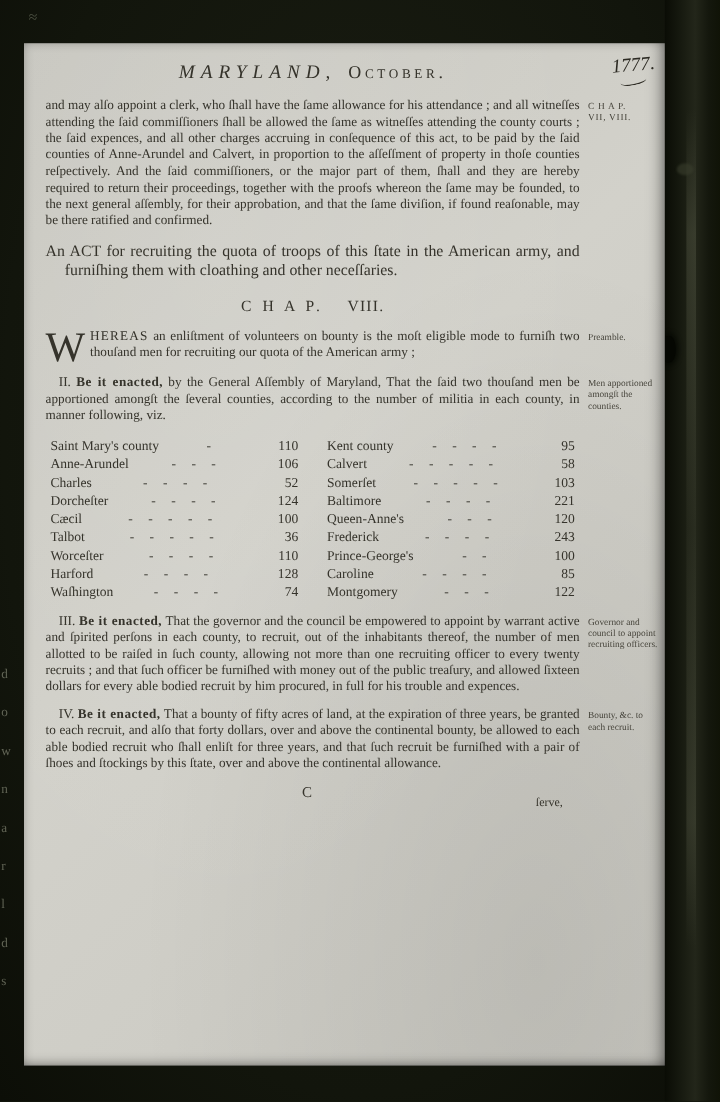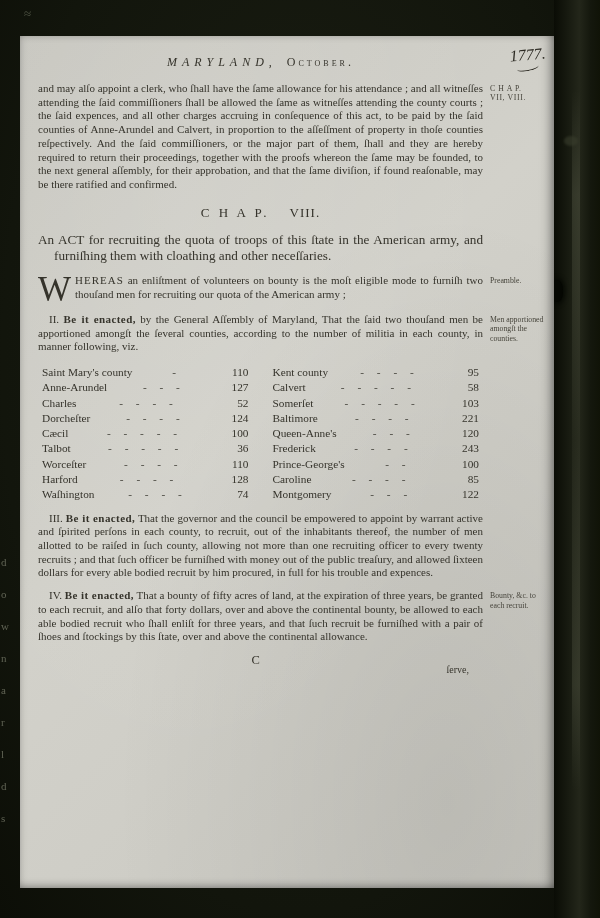--- a/index.html
+++ b/index.html
@@ -37,22 +37,22 @@
       radial-gradient(ellipse at 30% 20%, rgba(255,255,255,.10), rgba(0,0,0,0) 60%),
       radial-gradient(ellipse at 80% 90%, rgba(0,0,0,.08), rgba(0,0,0,0) 55%),
       linear-gradient(135deg, #c7c6bf 0%, #d2d1ca 45%, #c9c8c1 100%);
     box-shadow: inset -9px 0 12px -7px rgba(0,0,0,.5), inset 0 -7px 10px -6px rgba(0,0,0,.35), inset 4px 3px 10px -6px rgba(0,0,0,.3);
     color:#35332b;
     padding:8px 6px 6px 18px;
   }
 
   .pg-head{ display:grid; grid-template-columns:1fr 58px; column-gap:7px; height:38px; position:relative; }
   .running-title{ text-align:center; padding-top:8px; }
-  .rt-name{ font-style:italic; font-size:12px; letter-spacing:5px; }
-  .rt-month{ font-variant:small-caps; font-size:12px; letter-spacing:3px; margin-left:6px; }
+  .rt-name{ font-style:italic; font-size:16px; letter-spacing:5px; }
+  .rt-month{ font-variant:small-caps; font-size:15px; letter-spacing:3px; margin-left:6px; }
   .year-script{ position:absolute; right:2px; top:2px; font-style:italic; font-size:16px; color:#2c2a23; transform:rotate(-5deg); }
   .year-flourish{ width:22px; height:7px; border-bottom:1.4px solid #2c2a23; border-radius:50%; transform:rotate(-6deg); margin-left:6px; }
 
   .block{ display:grid; grid-template-columns:1fr 58px; column-gap:7px; margin-bottom:9px; }
   .body-text{ font-size:11px; line-height:13.7px; text-align:justify; }
   .indent{ text-indent:11px; }
   .margin-note{ font-size:7.8px; line-height:9.4px; color:#46443b; padding-top:2px; }
   .chap-note{ letter-spacing:.6px; }
 
   .chap-heading{ text-align:center; font-weight:400; font-size:13px; margin:4px 0 2px; }
@@ -116,32 +116,32 @@
 
     <div class="block">
       <p class="body-text">and may alſo appoint a clerk, who ſhall have the ſame allowance for his attendance ; and all witneſſes attending the ſaid commiſſioners ſhall be allowed the ſame as witneſſes attending the county courts ; the ſaid expences, and all other charges accruing in conſequence of this act, to be paid by the ſaid counties of Anne-Arundel and Calvert, in proportion to the aſſeſſment of property in thoſe counties reſpectively.  And the ſaid commiſſioners, or the major part of them, ſhall and they are hereby required to return their proceedings, together with the proofs whereon the ſame may be founded, to the next general aſſembly, for their approbation, and that the ſame diviſion, if found reaſonable, may be there ratified and confirmed.</p>
       <div class="margin-note chap-note">
         <div>C H A P.</div>
         <div>VII, VIII.</div>
       </div>
     </div>
 
     <div class="block">
+      <p class="act-title">An ACT for recruiting the quota of troops of this ſtate in the American army, and furniſhing them with cloathing and other neceſſaries.</p>
+      <div></div>
+    </div>
+
+    <div class="block">
       <h2 class="chap-heading">
         <span class="ch-label">C H A P.</span><span class="ch-num">VIII.</span>
       </h2>
       <div></div>
     </div>
 
     <div class="block">
-      <p class="act-title">An ACT for recruiting the quota of troops of this ſtate in the American army, and furniſhing them with cloathing and other neceſſaries.</p>
-      <div></div>
-    </div>
-
-    <div class="block">
       <p class="body-text">
         <span class="dropcap">W</span><span class="lead-caps">HEREAS</span><span> an enliſtment of volunteers on bounty is the moſt eligible mode to furniſh two thouſand men for recruiting our quota of the American army ;</span>
       </p>
       <div class="margin-note">Preamble.</div>
     </div>
 
     <div class="block">
       <p class="body-text indent">
         <span>II.</span>
         <span class="blackletter">Be it enacted,</span><span class="it"> by the General Aſſembly of Maryland, </span><span>That the ſaid two thouſand men be apportioned amongſt the ſeveral counties, according to the number of militia in each county, in manner following, viz.</span>
@@ -160,21 +160,21 @@
           <span class="ct-cell">
               <span class="ct-name">Kent county</span>
               <span class="ct-dash">- - - -</span>
               <span class="ct-val">95</span>
             </span>
         </div>
         <div class="ct-row">
           <span class="ct-cell">
               <span class="ct-name">Anne-Arundel</span>
               <span class="ct-dash">- - -</span>
-              <span class="ct-val">127</span>
+              <span class="ct-val">106</span>
             </span>
           <span class="ct-cell">
               <span class="ct-name">Calvert</span>
               <span class="ct-dash">- - - - -</span>
               <span class="ct-val">58</span>
             </span>
         </div>
         <div class="ct-row">
           <span class="ct-cell">
               <span class="ct-name">Charles</span>
@@ -261,20 +261,21 @@
         </div>
       </div>
       <div></div>
     </div>
 
     <div class="block">
       <p class="body-text indent">
         <span>III.</span>
         <span class="blackletter">Be it enacted,</span><span> That the governor and the council be empowered to appoint by warrant active and ſpirited perſons in each county, to recruit, out of the inhabitants thereof, the number of men allotted to be raiſed in ſuch county, allowing not more than one recruiting officer to every twenty recruits ; and that ſuch officer be furniſhed with money out of the public treaſury, and allowed ſixteen dollars for every able bodied recruit by him procured, in full for his trouble and expences.</span>
       </p>
+      <div class="margin-note">Governor and council to appoint recruiting officers.</div>
     </div>
 
     <div class="block">
       <p class="body-text indent">
         <span>IV.</span>
         <span class="blackletter">Be it enacted,</span><span> That a bounty of fifty acres of land, at the expiration of three years, be granted to each recruit, and alſo that forty dollars, over and above the continental bounty, be allowed to each able bodied recruit who ſhall enliſt for three years, and that ſuch recruit be furniſhed with a pair of ſhoes and ſtockings by this ſtate, over and above the continental allowance.</span>
       </p>
       <div class="margin-note">Bounty, &amp;c. to each recruit.</div>
     </div>
 

